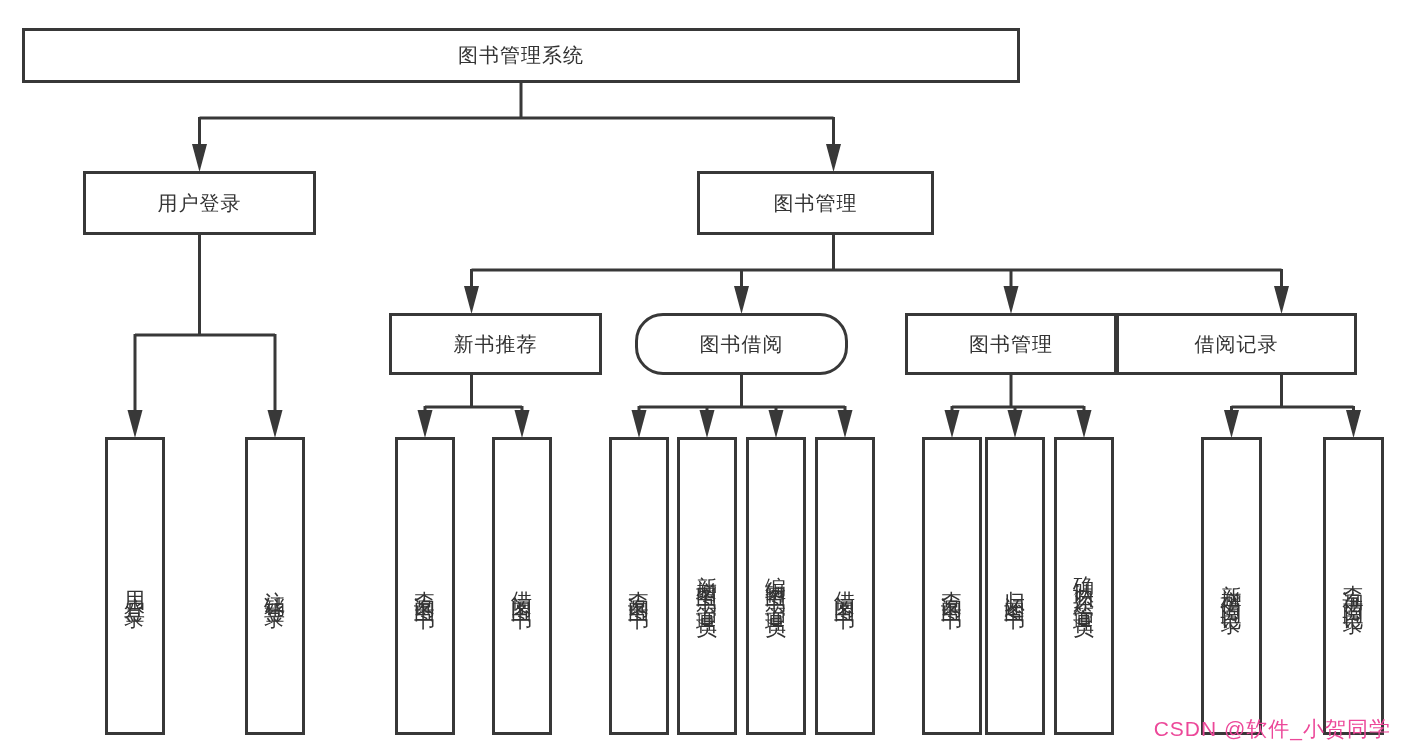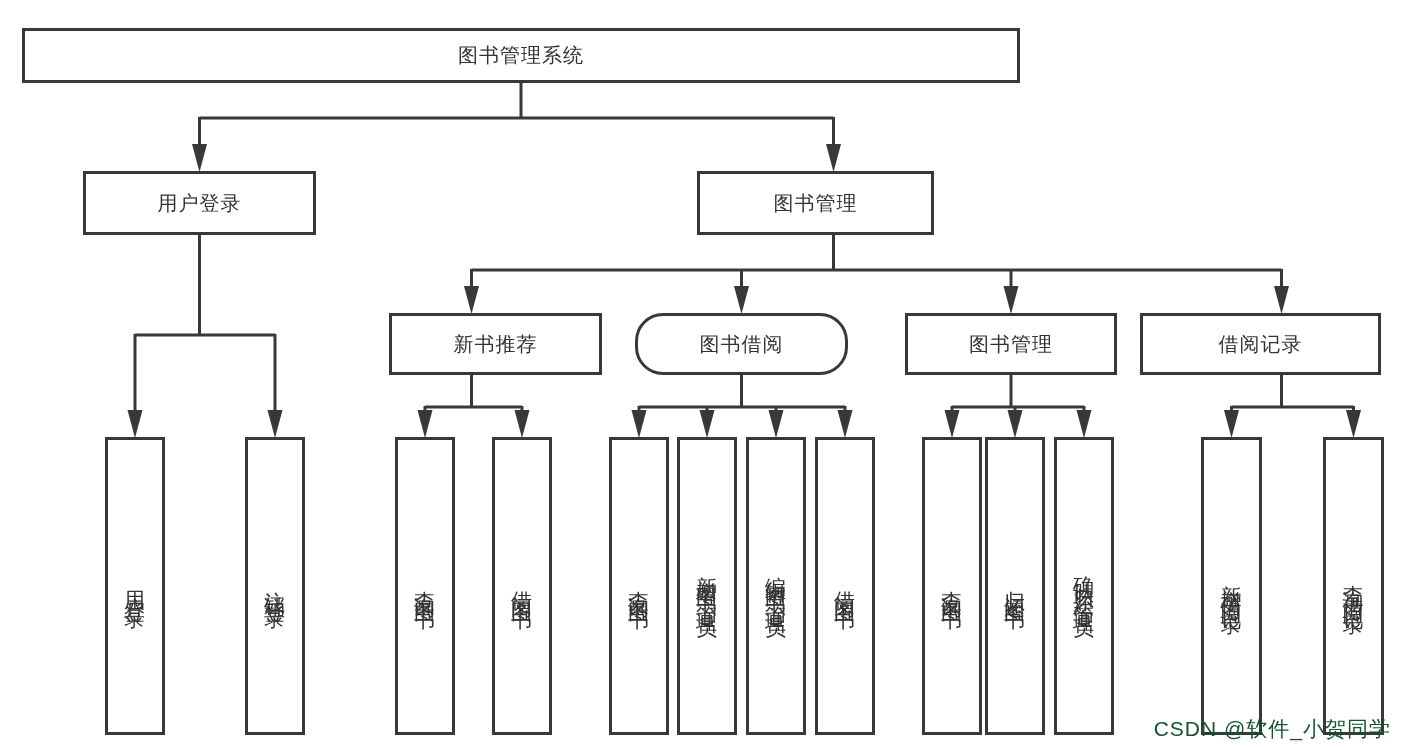--- a/index.html
+++ b/index.html
@@ -41,21 +41,21 @@
     font-size: 21px;
     writing-mode: vertical-rl;
     letter-spacing: 6px;
     line-height: 1;
   }
   .watermark {
     position: absolute;
     right: 14px;
     bottom: 4px;
     font-size: 21px;
-    color: #14532d;
+    color: #ec4899;
     letter-spacing: 1px;
     z-index: 3;
     white-space: nowrap;
   }
 </style>
 </head>
 <body>
 
 <div class="canvas">
 
@@ -127,21 +127,21 @@
 
   <div class="box h" style="left:365px; top:313px; width:213px; height:62px;margin-left:24px;">
     <span>新书推荐</span>
   </div>
   <div class="box h" style="left:635px; top:313px; width:213px; height:62px;border-radius:28px;">
     <span>图书借阅</span>
   </div>
   <div class="box h" style="left:905px; top:313px; width:212px; height:62px;">
     <span>图书管理</span>
   </div>
-  <div class="box h" style="left:1140px; top:313px; width:241px; height:62px;text-align:center;">
+  <div class="box h" style="left:1116px; top:313px; width:241px; height:62px;text-align:center;">
     <span>借阅记录</span>
   </div>
 
   <div class="box v" style="left:105px; top:437px; width:60px; height:298px;">
     <span>用户登录</span>
   </div>
   <div class="box v" style="left:245px; top:437px; width:60px; height:298px;">
     <span>注销登录</span>
   </div>
 

